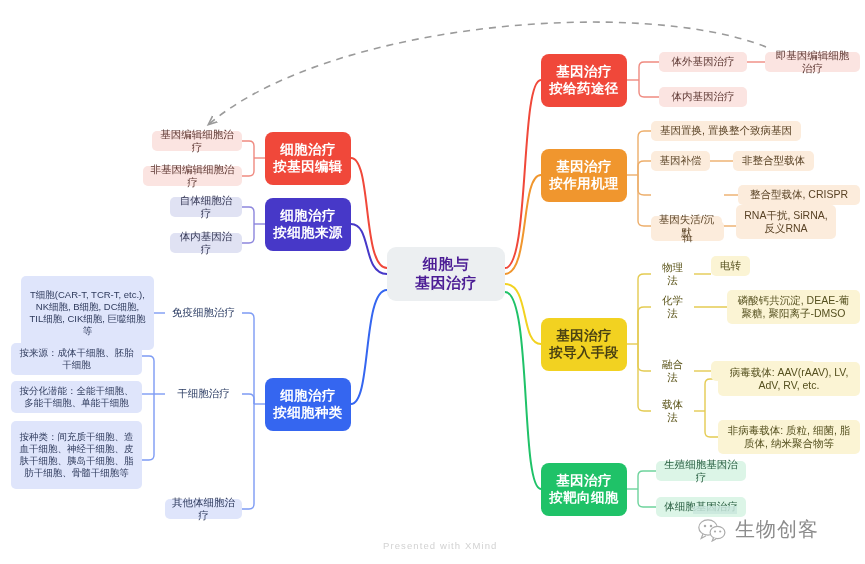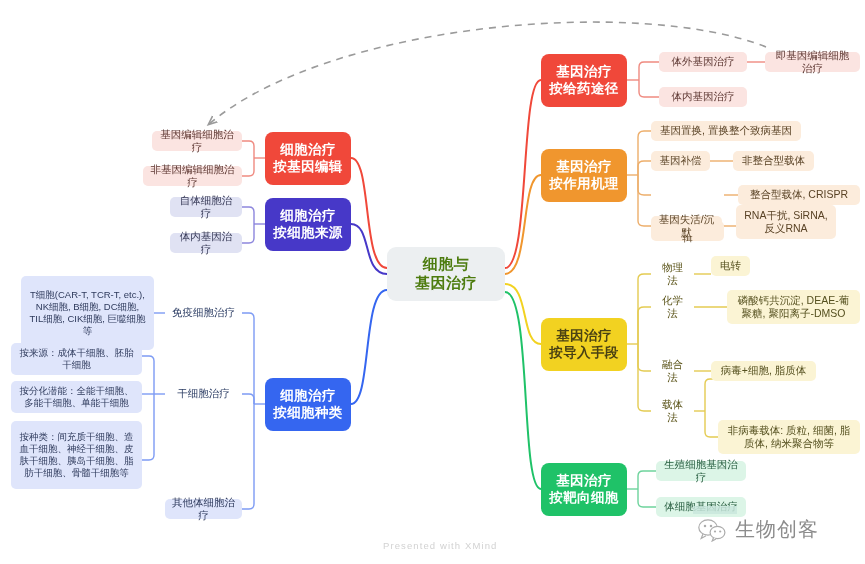--- a/index.html
+++ b/index.html
@@ -33,21 +33,21 @@
     justify-content: center;
     text-align: center;
     border-radius: 7px;
     line-height: 1.25;
     white-space: pre-line;
     z-index: 3;
   }
   
   .root {
     background: #eceff1;
-    color: #4d7c0f;
+    color: #4c1d95;
     font-size: 15px;
     font-weight: 600;
     border-radius: 9px;
     letter-spacing: .5px;
   }
   
   .l1 {
     color: #ffffff;
     font-size: 13.5px;
     font-weight: 700;
@@ -203,20 +203,21 @@
 
   <div class="node l1 yellow" style="left:541px; top:318px; width:86px; height:53px;">基因治疗
 按导入手段</div>
   <div class="node chip plainyellow" style="left:651px; top:264px; width:43px; height:20px;">物理法</div>
   <div class="node chip yellow" style="left:711px; top:256px; width:39px; height:20px;">电转</div>
   <div class="node chip plainyellow" style="left:651px; top:297px; width:43px; height:20px;">化学法</div>
   <div class="node chip yellow" style="left:727px; top:290px; width:133px; height:34px;">磷酸钙共沉淀, DEAE-葡聚糖, 聚阳离子-DMSO</div>
   <div class="node chip plainyellow" style="left:651px; top:361px; width:43px; height:20px;">融合法</div>
   <div class="node chip yellow" style="left:711px; top:361px; width:105px; height:20px;">病毒+细胞, 脂质体</div>
   <div class="node chip plainyellow" style="left:651px; top:401px; width:43px; height:20px;">载体法</div>
+  <div class="node chip yellow" style="left:718px; top:362px; width:142px; height:34px;">病毒载体: AAV(rAAV), LV, AdV, RV, etc.</div>
   <div class="node chip yellow" style="left:718px; top:420px; width:142px; height:34px;">非病毒载体: 质粒, 细菌, 脂质体, 纳米聚合物等</div>
 
   <div class="node l1 green" style="left:541px; top:463px; width:86px; height:53px;">基因治疗
 按靶向细胞</div>
   <div class="node chip green" style="left:656px; top:461px; width:90px; height:20px;">生殖细胞基因治疗</div>
   <div class="node chip green" style="left:656px; top:497px; width:90px; height:20px;">体细胞基因治疗</div>
 
   <div class="node l1 red" style="left:265px; top:132px; width:86px; height:53px;">细胞治疗
 按基因编辑</div>
   <div class="node chip redlite" style="left:152px; top:131px; width:90px; height:20px;">基因编辑细胞治疗</div>

